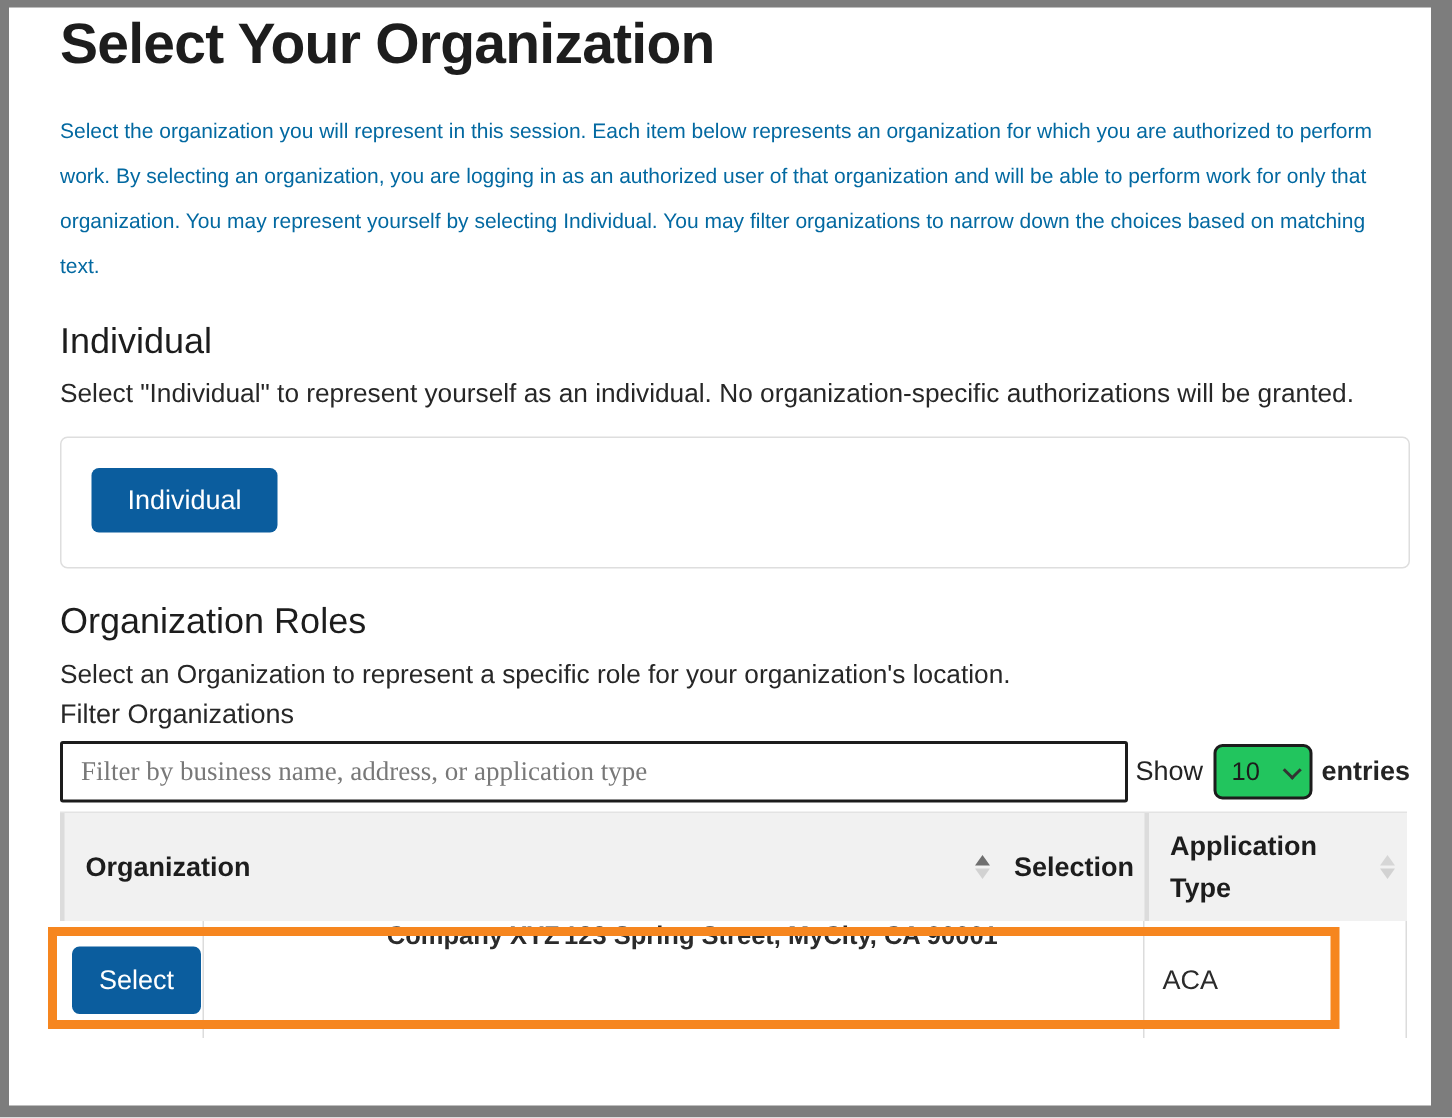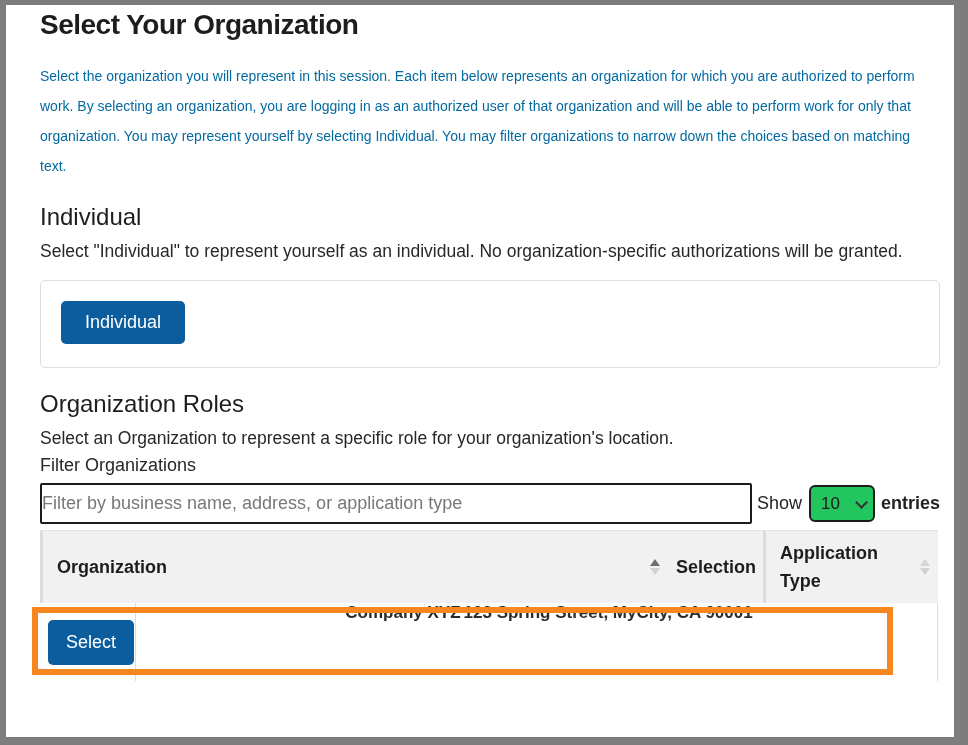--- a/index.html
+++ b/index.html
@@ -12,21 +12,21 @@
     background:#fff;
     border-style:solid;
     border-color:#7d7d7d;
     border-width:5px 14px 8px 6px;
     overflow:hidden;
   }
   .content { margin-left:34px; width:900px; }
 
   .page-title {
     margin-top:4px;
-    font-size:28px; font-weight:bold; color:#1d1d1d;
+    font-size:38px; font-weight:bold; color:#1d1d1d;
     letter-spacing:-0.5px;
   }
   .intro {
     margin-top:20px;
     font-size:14px; line-height:30px; color:#0369a1;
   }
 
   .section-heading {
     margin-top:22px;
     font-size:24px; font-weight:400; color:#1d1d1d;
@@ -61,22 +61,22 @@
 
   .filter-row {
     margin-top:7px;
     display:flex; align-items:center;
   }
   .filter-input {
     flex:1;
     height:41px;
     border:2px solid #1c1c1c;
     border-radius:2px;
-    padding:0 0;
-    font-family:Liberation Sans, sans-serif;
+    padding:0 12px;
+    font-family:Liberation Serif, serif;
     font-size:18px;
     color:#444;
     outline:none;
     min-width:0;
   }
   .filter-input::placeholder { color:#787878; opacity:1; }
   .show-label { margin-left:5px; font-size:18px; white-space:nowrap; }
   .entries-label { margin-left:6px; font-size:18px; white-space:nowrap;font-weight:bold; }
 
   .select-wrap { position:relative; display:inline-block; margin-left:7px; }
@@ -210,17 +210,20 @@
 
       <div class="trow">
         <div class="row-highlight"></div>
         <div class="td td-selection">
           <button class="btn btn-select">Select</button>
         </div>
         <div class="td td-org">
           <span class="org-name">Company XYZ</span>
           <span class="org-address">123 Spring Street, MyCity, CA 90001</span>
         </div>
+        <div class="td td-app">
+          <span>ACA</span>
+        </div>
       </div>
 
     </div>
   </div>
 </div>
 
 </body></html>

